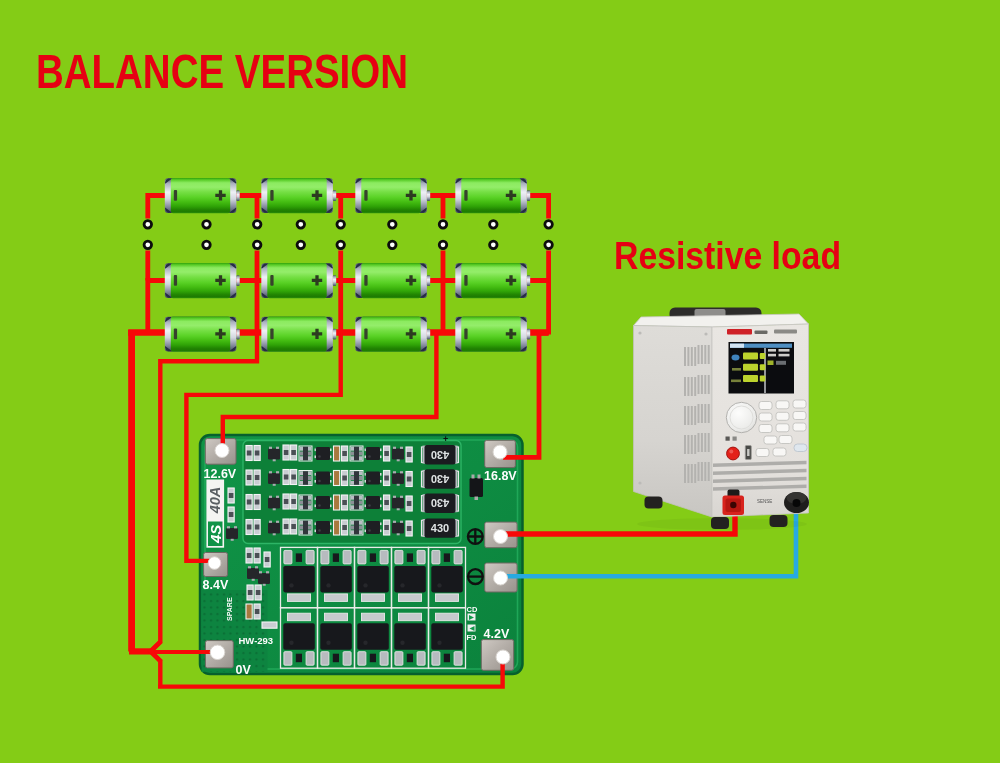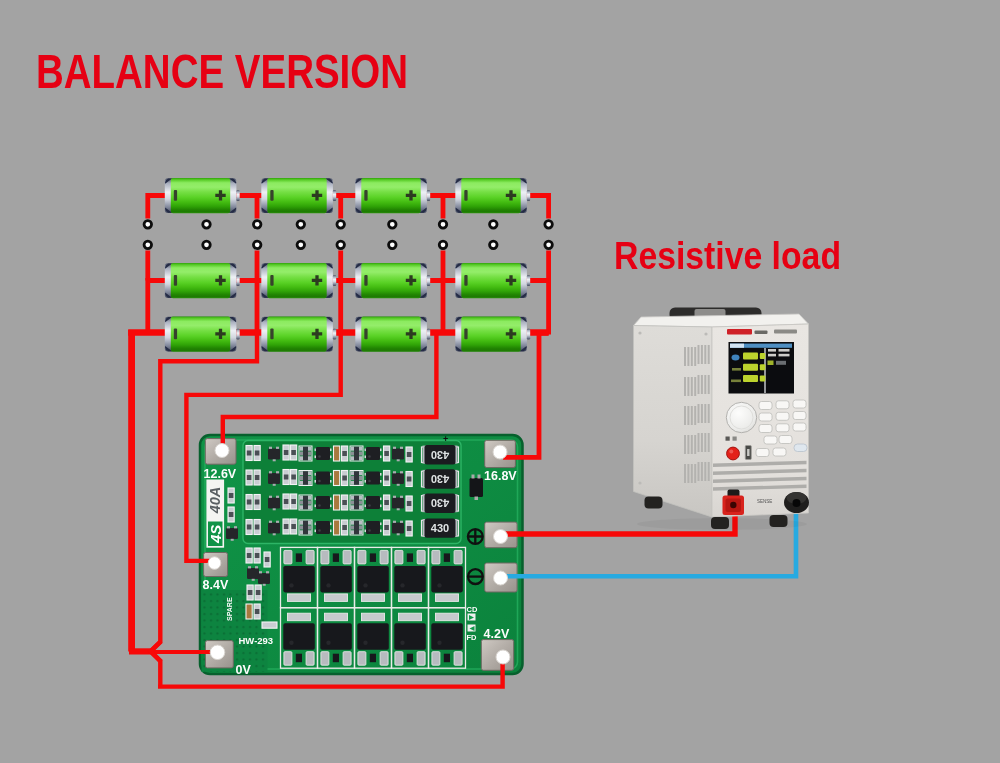--- a/index.html
+++ b/index.html
@@ -1,16 +1,16 @@
 <!DOCTYPE html>
 <html><head>
 <meta charset="utf-8">
 <style>
 html,body{margin:0;padding:0;background:#fff;}
-#canvas{position:relative;width:1000px;height:763px;overflow:hidden;background:#a3a3a3;}
+#canvas{position:relative;width:1000px;height:763px;overflow:hidden;background:#84cc16;}
 svg{position:absolute;left:0;top:0;}
 text{font-family:"Liberation Sans",sans-serif;}
 </style>
 </head>
 <body>
 <div id="canvas">
 <svg width="1000" height="763" viewBox="0 0 1000 763">
 <defs>
 <linearGradient id="gbody" x1="0" y1="0" x2="0" y2="1">
  <stop offset="0" stop-color="#2f9f0b"></stop>

